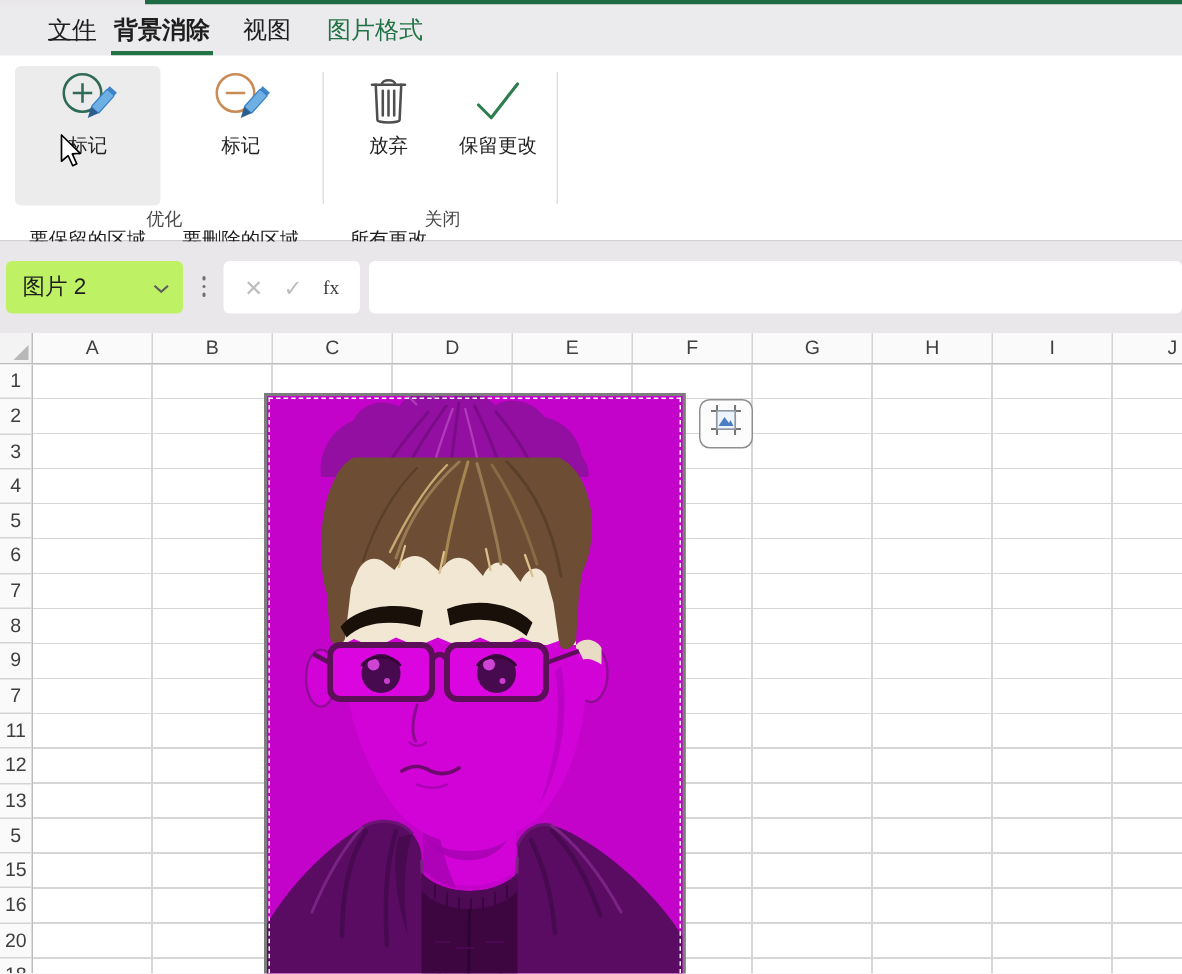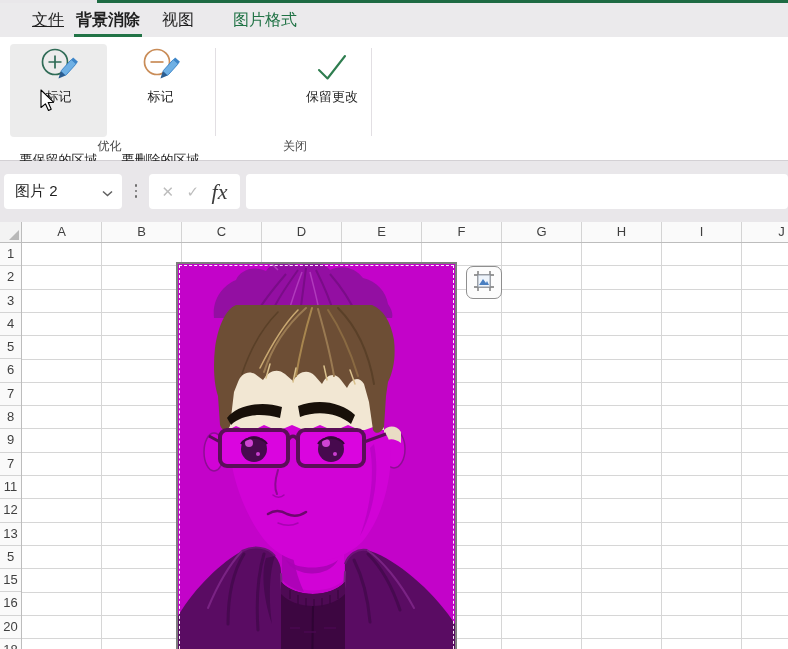--- a/index.html
+++ b/index.html
@@ -15,21 +15,21 @@
   
   .tab-bar { position:absolute; left:0; top:3px; width:788px; height:34px;
     background:#ebeaec; display:flex; align-items:stretch; }
   .tab { display:flex; align-items:center; font-size:16px; cursor:default;
     position:relative; padding:0 2px; }
   .tab.t-file { margin-left:30px;text-decoration:underline; }
   .tab.t-active { margin-left:8px; font-weight:bold; }
   .tab.t-active::after { content:""; position:absolute; left:0; right:0; bottom:0;
     height:3px; background:var(--accent,#217346); }
   .tab.t-view { margin-left:18px; }
-  .tab.t-context { margin-left:35px; color:var(--accent,#217346); }
+  .tab.t-context { margin-left:20px; color:var(--accent,#217346); }
   
   .ribbon { position:absolute; left:0; top:37px; width:788px; height:124px;
     background:#fff; border-bottom:1px solid #d3d0d4; }
   .rbtn { position:absolute; top:7px; height:93px; border-radius:4px;
     display:flex; flex-direction:column; align-items:center; background:transparent; border:none;
     font-family:inherit; color:#1f1f1f; }
   .rbtn.hovered { background:#ececec; }
   .rbtn .ric { width:40px; height:40px; margin-top:3px; flex:0 0 auto; }
   .rbtn .l1 { font-size:13px; line-height:16px; margin-top:2px; white-space:nowrap; }
   .rbtn .l2 { font-size:13px; line-height:16px; white-space:nowrap;margin-top:47px; }
@@ -39,30 +39,30 @@
   .btn-accept { left:296px; width:72px; }
   .vdiv { position:absolute; top:11px; width:1px; height:88px; background:#e2dfe3; }
   .vdiv.d1 { left:215px; } .vdiv.d2 { left:371px; }
   .grp-label { position:absolute; top:101px; height:18px; font-size:12px; color:#4a4a4a;
     text-align:center; }
   .grp-label.g1 { left:10px; width:199px; }
   .grp-label.g2 { left:222px; width:146px; }
   
   .fbar { position:absolute; left:0; top:161px; width:788px; height:61px; background:#e9e7ea; }
   .name-box { position:absolute; left:4px; top:13px; width:118px; height:35px;
-    background:#ffffff; border-radius:4px; display:flex; align-items:center; }
+    background:#bef264; border-radius:4px; display:flex; align-items:center; }
   .name-box .nb-text { font-size:15px; padding-left:11px; flex:1; }
   .nb-chevron { margin-right:9px; }
   .fb-dots { position:absolute; left:132px; top:17px; width:8px; height:26px;
     display:flex; flex-direction:column; align-items:center; justify-content:center; gap:3px; }
   .fb-dots i { width:2.5px; height:2.5px; border-radius:50%; background:#6e6e6e; }
   .fx-box { position:absolute; left:149px; top:13px; width:91px; height:35px;
     background:#fff; border-radius:4px; display:flex; align-items:center; justify-content:space-evenly; }
   .fx-cancel, .fx-enter { font-size:15px; color:#bdbdbd; }
-  .fx-label { font-family:"Liberation Serif", serif; font-style:italic; font-size:22px; color:#3c3c3c; }
+  .fx-label { font-family:"Liberation Serif", serif; font-size:13px; color:#3c3c3c; }
   .formula-input { position:absolute; left:246px; top:13px; width:542px; height:35px;
     background:#fff; border:none; border-radius:4px; font-size:14px; padding:0 8px;
     font-family:inherit; outline:none; }
   
   .grid { position:absolute; left:0; top:222px; width:788px; height:427px; background:#fff; }
   .col-headers { position:absolute; left:0; top:0; width:788px; height:21px;
     display:flex; overflow:hidden; border-bottom:1px solid #bdbdbd; background:#fafafa; }
   .corner { width:22px; flex:0 0 auto; position:relative; border-right:1px solid #bdbdbd; background:#f3f3f3; }
   .corner::after { content:""; position:absolute; right:2px; bottom:2px;
     border-left:10px solid transparent; border-bottom:10px solid #b8b8b8; }
@@ -130,20 +130,34 @@
             <rect x="23" y="8.5" width="6.5" height="3" fill="#3d85c8"></rect>
           </g>
         </svg>
       </span>
       <span class="l1">标记</span>
       <span class="l2">要删除的区域</span>
     </button>
 
     <div class="vdiv d1"></div>
 
+    <button class="rbtn btn-discard">
+      <span class="ric">
+        <svg width="40" height="40" viewBox="0 0 40 40">
+          <g fill="none" stroke="#4f4f4f" stroke-width="1.7" stroke-linecap="round">
+            <path d="M9,9.5 H31"></path>
+            <path d="M15.5,9.5 C15.5,5.5 24.5,5.5 24.5,9.5"></path>
+            <path d="M11.5,9.5 L12.6,33 C12.6,35.2 27.4,35.2 27.4,33 L28.5,9.5"></path>
+            <path d="M16.2,13.5 V30 M20,13.5 V30 M23.8,13.5 V30"></path>
+          </g>
+        </svg>
+      </span>
+      <span class="l1">放弃</span>
+      <span class="l2">所有更改</span>
+    </button>
 
     <button class="rbtn btn-accept">
       <span class="ric">
         <svg width="40" height="40" viewBox="0 0 40 40">
           <path d="M7,23 L15.5,31.5 L33,9" fill="none" stroke="#2e7d4f" stroke-width="2.1" stroke-linecap="round" stroke-linejoin="round"></path>
         </svg>
       </span>
       <span class="l1">保留更改</span>
     </button>
 

